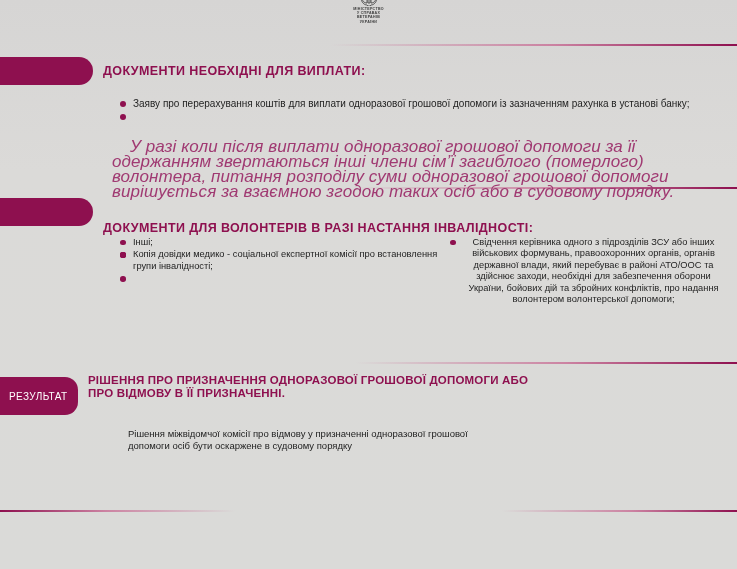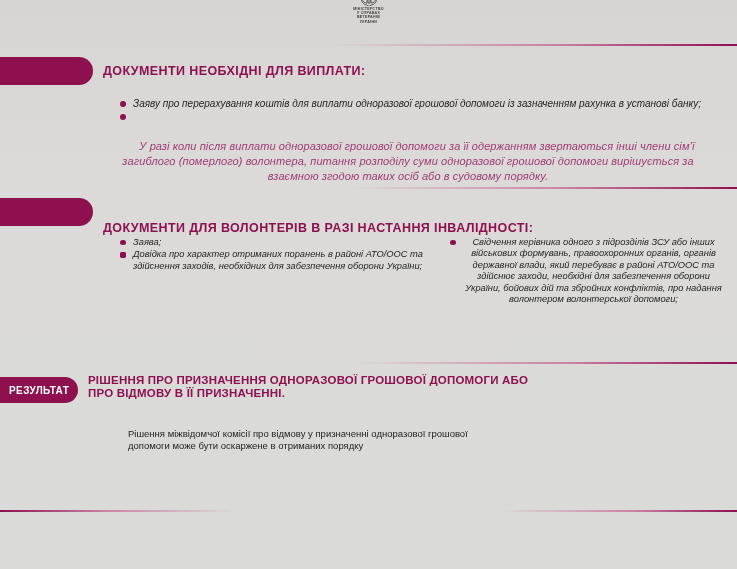--- a/index.html
+++ b/index.html
@@ -65,21 +65,21 @@
     color: #8e104f;
     font-weight: bold;
     font-size: 12.5px;
     letter-spacing: 0.4px;
     white-space: nowrap;
   }
   .t1 { left: 103px; top: 64px; text-align: right; }
   .t2 { left: 103px; top: 205px; margin-top: 16px; }
 
   
-  ul.bullets { list-style: none; margin: 0; padding: 0; position: absolute; font-style: italic; }
+  ul.bullets { list-style: none; margin: 0; padding: 0; position: absolute; }
   ul.bullets li { position: relative; padding-left: 13px; color: #1e1e1e; }
   .dot {
     position: absolute;
     left: 0;
     width: 6px;
     height: 6px;
     border-radius: 50%;
     background: #8e104f;
   }
   .s1 { left: 120px; top: 97px; width: 600px; }
@@ -94,46 +94,45 @@
   .s2r li { margin-bottom: 1px; }
 
   
   .note { position: absolute; margin: 0; }
   .italic-note {
     left: 112px;
     top: 139px;
     width: 592px;
     color: #a03a72;
     font-style: italic;
-    font-size: 11px;
+    font-size: 17px;
     line-height: 15px;
     text-indent: 18px;
     letter-spacing: 0.1px;
-    text-align: center;
   }
   .bottom-note {
     left: 128px;
     top: 428px;
     width: 358px;
     font-size: 9.5px;
     line-height: 11.8px;
     color: #222;
   }
 
   
   .result-badge {
     position: absolute;
     left: 0;
     top: 377px;
     width: 78px;
-    height: 26px;
+    height: 38px;
     background: #8e104f;
     border-radius: 0 13px 13px 0;
     color: #ffffff;
-    font-weight: bold;
+    font-weight: normal;
     font-size: 10px;
     letter-spacing: 0.4px;
     display: flex;
     align-items: center;
     padding-left: 9px;
   }
   .result-title {
     position: absolute;
     margin: 0;
     left: 88px;
@@ -185,43 +184,43 @@
     </ul>
 
   <p class="note italic-note">У разі коли після виплати одноразової грошової допомоги за її одержанням звертаються інші члени сім’ї загиблого (померлого) волонтера, питання розподілу суми одноразової грошової допомоги вирішується за взаємною згодою таких осіб або в судовому порядку.</p>
 
   <div class="pill pill-2"></div>
   <h2 class="sec-title t2">ДОКУМЕНТИ ДЛЯ ВОЛОНТЕРІВ В РАЗІ НАСТАННЯ ІНВАЛІДНОСТІ:</h2>
 
   <ul class="bullets s2 s2l">
       <li>
       <span class="dot"></span>
-      <span>Заява;</span>
-    </li>
-      <li>
-      <span class="dot"></span>
-    </li>
-      <li>
-      <span class="dot"></span>
-    </li>
-      <li>
-      <span class="dot"></span>
-    </li>
-      <li>
-      <span class="dot"></span>
-      <span>Довідка про характер отриманих поранень в районі АТО/ООС та здійснення заходів, необхідних для забезпечення оборони України;</span>
+      <span>Інші;</span>
+    </li>
+      <li>
+      <span class="dot"></span>
+    </li>
+      <li>
+      <span class="dot"></span>
+    </li>
+      <li>
+      <span class="dot"></span>
+      <span>Копія довідки медико - соціальної експертної комісії про встановлення групи інвалідності;</span>
+    </li>
+      <li>
+      <span class="dot"></span>
     </li>
     </ul>
 
   <ul class="bullets s2 s2r">
       <li>
       <span class="dot"></span>
       <span>Свідчення керівника одного з підрозділів ЗСУ або інших військових формувань, правоохоронних органів, органів державної влади, який перебуває в районі АТО/ООС та здійснює заходи, необхідні для забезпечення оборони України, бойових дій та збройних конфліктів, про надання волонтером волонтерської допомоги;</span>
     </li>
     </ul>
 
   <div class="result-badge">
     <span>РЕЗУЛЬТАТ</span>
   </div>
   <h2 class="result-title">РІШЕННЯ ПРО ПРИЗНАЧЕННЯ ОДНОРАЗОВОЇ ГРОШОВОЇ ДОПОМОГИ АБО ПРО ВІДМОВУ В ЇЇ ПРИЗНАЧЕННІ.</h2>
-  <p class="note bottom-note">Рішення міжвідомчої комісії про відмову у призначенні одноразової грошової допомоги може бути оскаржене в отриманих порядку</p>
+  <p class="note bottom-note">Рішення міжвідомчої комісії про відмову у призначенні одноразової грошової допомоги осіб бути оскаржене в судовому порядку</p>
 
 </div>
 
 </body></html>

